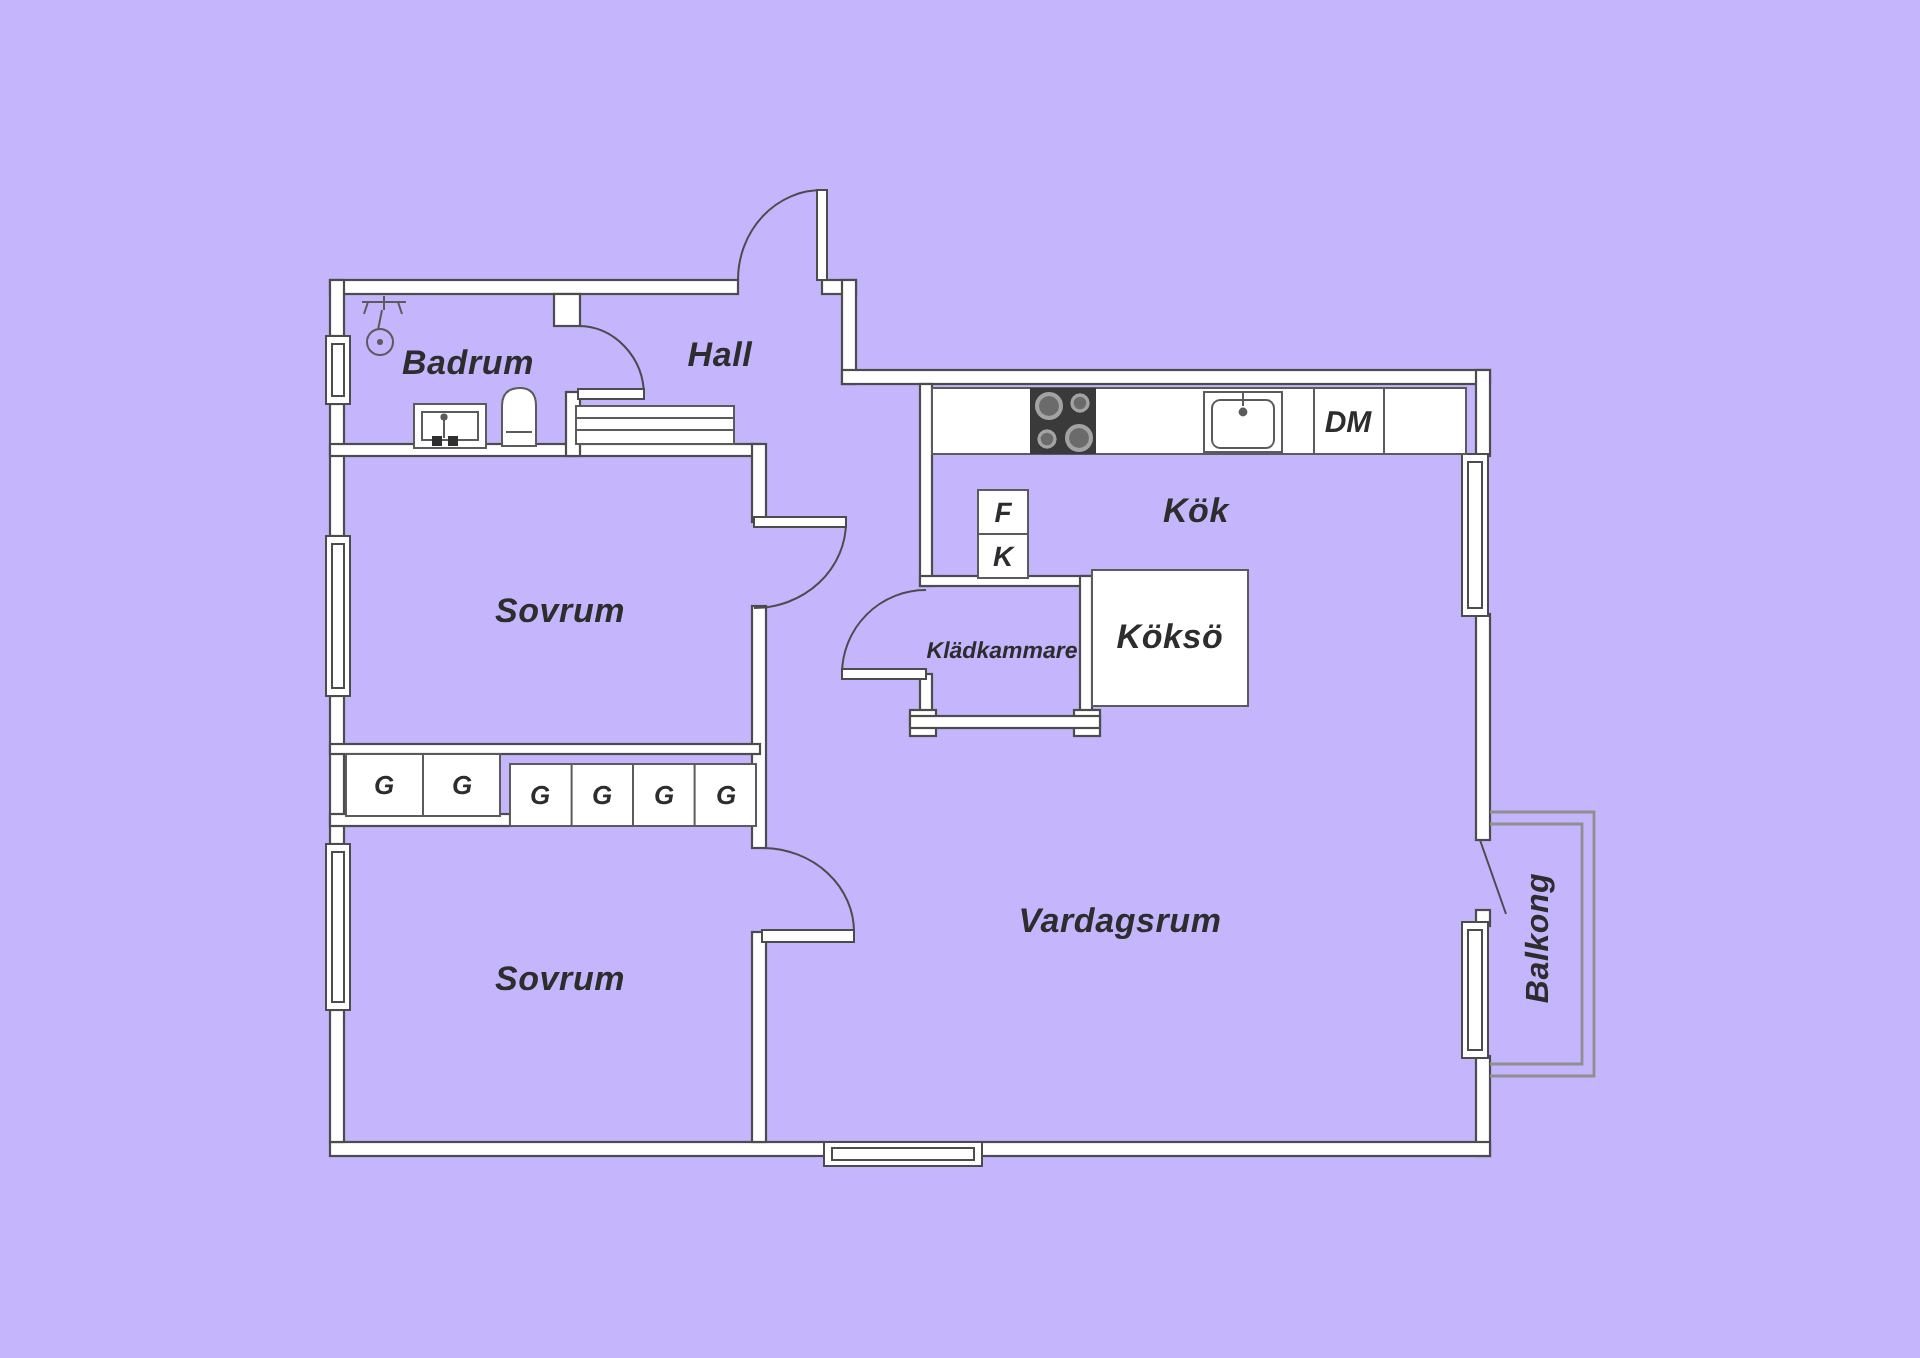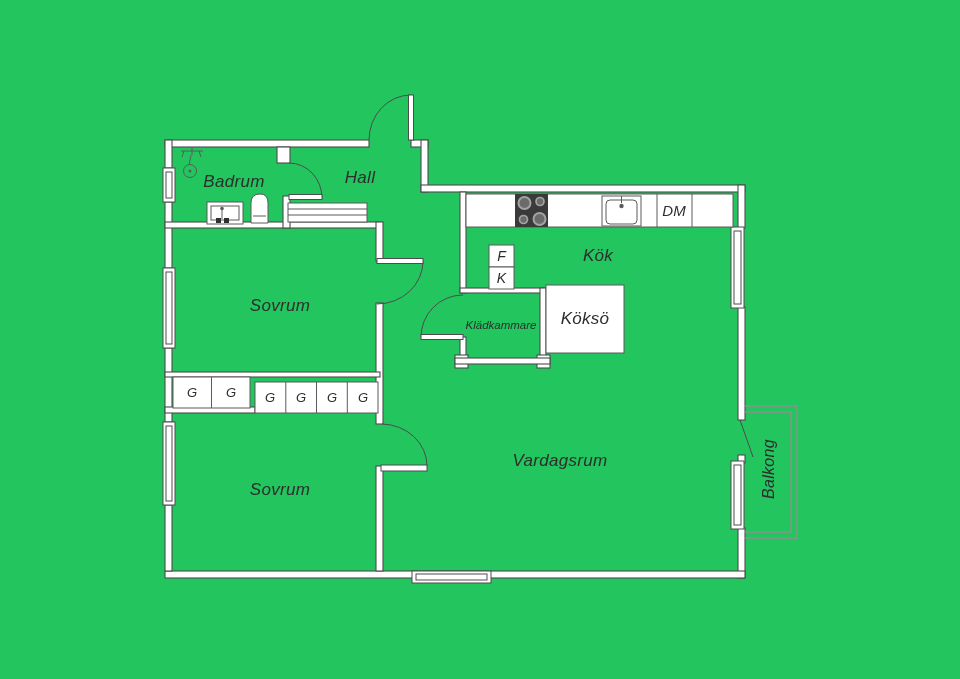--- a/index.html
+++ b/index.html
@@ -1,17 +1,17 @@
 <!DOCTYPE html>
 <html><head>
 <meta charset="utf-8">
 <style>
   html,body{margin:0;padding:0;background:#ffffff;}
-  .stage{position:relative;width:960px;height:679px;background:#22c55e;overflow:hidden;
-         font-family:"Liberation Sans", sans-serif;}
+  .stage{position:relative;width:960px;height:679px;background:#c4b5fd;overflow:hidden;
+         font-family:"Liberation Sans", sans-serif;font-weight:bold;}
   svg{display:block}
   .wall{fill:#ffffff;stroke:#4c4c4c;stroke-width:1.1;}
   .leaf{fill:#ffffff;stroke:#4c4c4c;stroke-width:1;}
   .arc{fill:none;stroke:#4c4c4c;stroke-width:1;}
   .fixt{fill:#ffffff;stroke:#5b5b5b;stroke-width:1;}
   .fixtline{fill:none;stroke:#5b5b5b;stroke-width:1;}
   .win{fill:#ffffff;stroke:#4c4c4c;stroke-width:1;}
   .balc{fill:none;stroke:#8f8f8f;stroke-width:1.4;}
   .lbl{fill:#2d2d2d;font-style:italic;font-size:17px;text-anchor:middle;letter-spacing:.3px;}
   .lbl-sm{fill:#2d2d2d;font-style:italic;font-size:11.5px;text-anchor:middle;}

